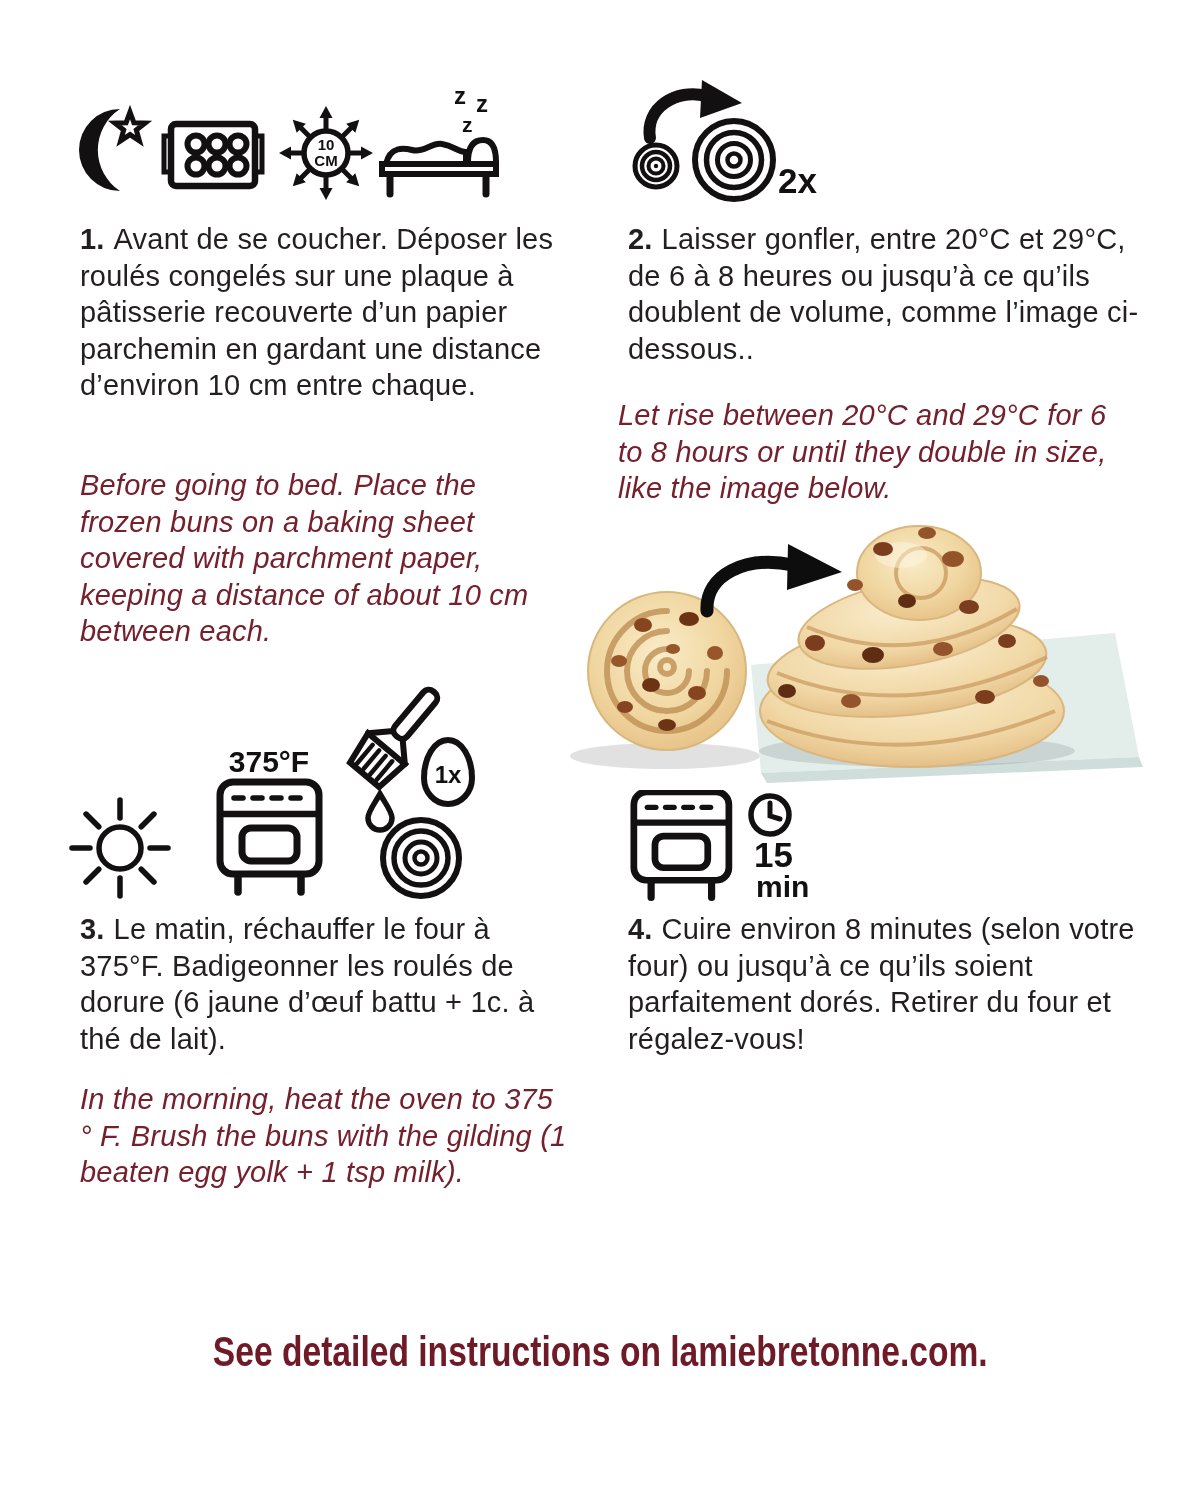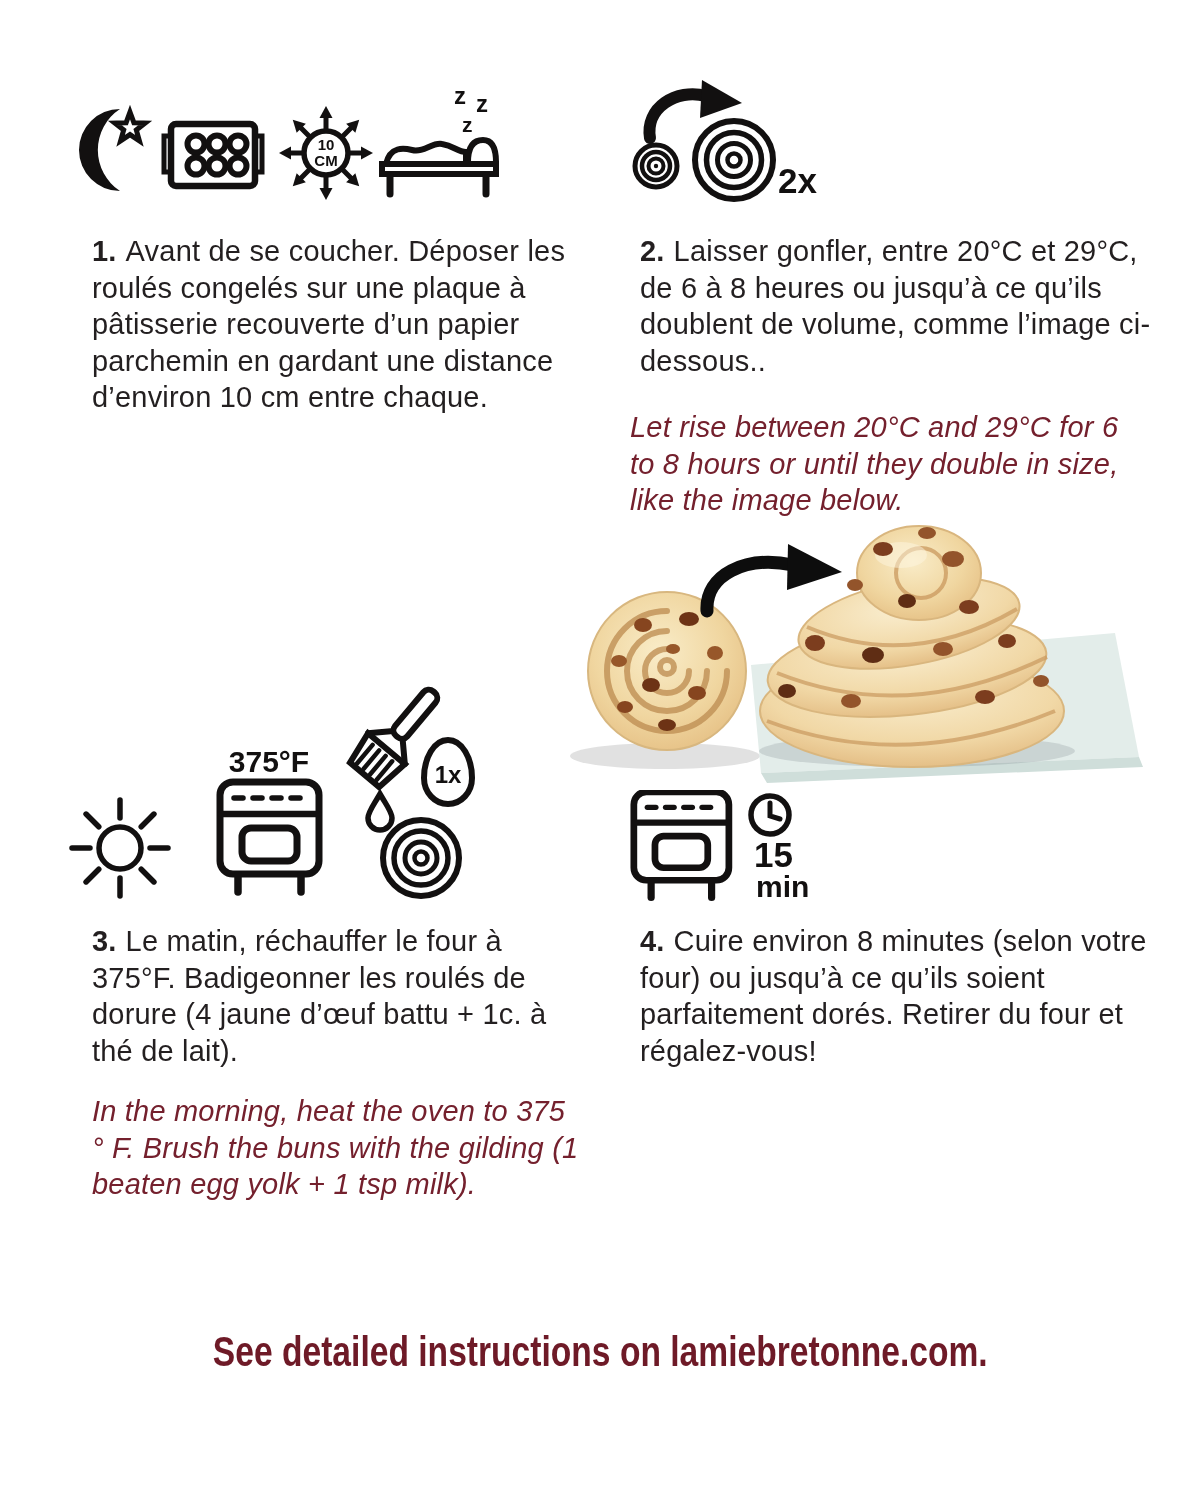--- a/index.html
+++ b/index.html
@@ -1,19 +1,19 @@
 <!DOCTYPE html>
 <html><head>
 <meta charset="utf-8">
 <style>
   html,body{margin:0;padding:0;background:#ffffff;}
   #page{position:relative;width:1200px;height:1500px;background:#fff;overflow:hidden;
         font-family:"Liberation Sans",sans-serif;}
   .abs{position:absolute;}
-  p{margin:12px;}
+  p{margin:0;}
   .fr{font-size:29px;line-height:36.5px;color:#231f20;letter-spacing:.2px;}
   .fr .num{font-weight:700;margin-right:9px;}
   .en{font-size:29px;line-height:36.5px;color:#74202d;font-style:italic;letter-spacing:.2px;}
   .icon-svg{display:block;}
   .icon-svg .ln{stroke:#121010;fill:none;stroke-linecap:round;}
   .icon-svg .fl{fill:#121010;stroke:none;}
   .icon-svg text{font-family:"Liberation Sans",sans-serif;font-weight:700;fill:#121010;}
   .footer{left:0;top:1320px;width:1200px;text-align:center;}
   .footer .l1{font-size:44px;font-weight:700;color:#111;}
   .footer .l2{font-size:42px;font-weight:700;color:#6e1a27;margin-top:8px;}
@@ -88,20 +88,21 @@
       <circle class="ln" stroke-width="5.5" cx="104" cy="80" r="27.5"></circle>
       <circle class="ln" stroke-width="5" cx="104" cy="80" r="16.5"></circle>
       <circle class="ln" stroke-width="4.5" cx="104" cy="80" r="6.5"></circle>
     </g>
     <text x="148" y="113" font-size="35">2x</text>
   </svg>
 
   <p class="abs fr" style="left:80px;top:221px;width:482px">
     <span class="num">1.</span><span>Avant de se coucher. Déposer les roulés congelés sur une plaque à pâtisserie recouverte d’un papier parchemin en gardant une distance d’environ 10 cm entre chaque.</span>
   </p>
+  <p class="abs en" style="left:80px;top:467px;width:482px">Before going to bed. Place the frozen buns on a baking sheet covered with parchment paper, keeping a distance of about 10 cm between each.</p>
 
   <p class="abs fr" style="left:628px;top:221px;width:515px">
     <span class="num">2.</span><span>Laisser gonfler, entre 20°C et 29°C, de 6 à 8 heures ou jusqu’à ce qu’ils doublent de volume, comme l’image ci-dessous..</span>
   </p>
   <p class="abs en" style="left:618px;top:397px;width:515px">Let rise between 20°C and 29°C for 6 to 8 hours or until they double in size, like the image below.</p>
 
   <svg class="abs" style="left:555px;top:515px" width="590" height="295" viewBox="0 0 590 295">
     <defs>
       <radialGradient id="doughG" cx="45%" cy="38%" r="75%">
         <stop offset="0%" stop-color="#f9ecc8"></stop>
@@ -242,21 +243,21 @@
     </g>
     <g>
       <circle class="ln" stroke-width="5.5" cx="140" cy="25" r="19"></circle>
       <path class="ln" stroke-width="5" d="M140 13 L140 26 L150 29"></path>
     </g>
     <text x="124" y="77" font-size="35">15</text>
     <text x="126" y="107" font-size="30">min</text>
   </svg>
 
   <p class="abs fr" style="left:80px;top:911px;width:492px">
-    <span class="num">3.</span><span>Le matin, réchauffer le four à 375°F. Badigeonner les roulés de dorure (4 jaune d’œuf battu + 1c. à thé de lait).</span>
+    <span class="num">3.</span><span>Le matin, réchauffer le four à 375°F. Badigeonner les roulés de dorure (6 jaune d’œuf battu + 1c. à thé de lait).</span>
   </p>
   <p class="abs en" style="left:80px;top:1081px;width:492px">In the morning, heat the oven to 375 ° F. Brush the buns with the gilding (1 beaten egg yolk + 1 tsp milk).</p>
 
   <p class="abs fr" style="left:628px;top:911px;width:518px">
     <span class="num">4.</span><span>Cuire environ 8 minutes (selon votre four) ou jusqu’à ce qu’ils soient parfaitement dorés. Retirer du four et régalez-vous!</span>
   </p>
 
   <div class="abs footer">
     <div class="l2">
       <span class="condense">See detailed instructions on lamiebretonne.com.</span>

